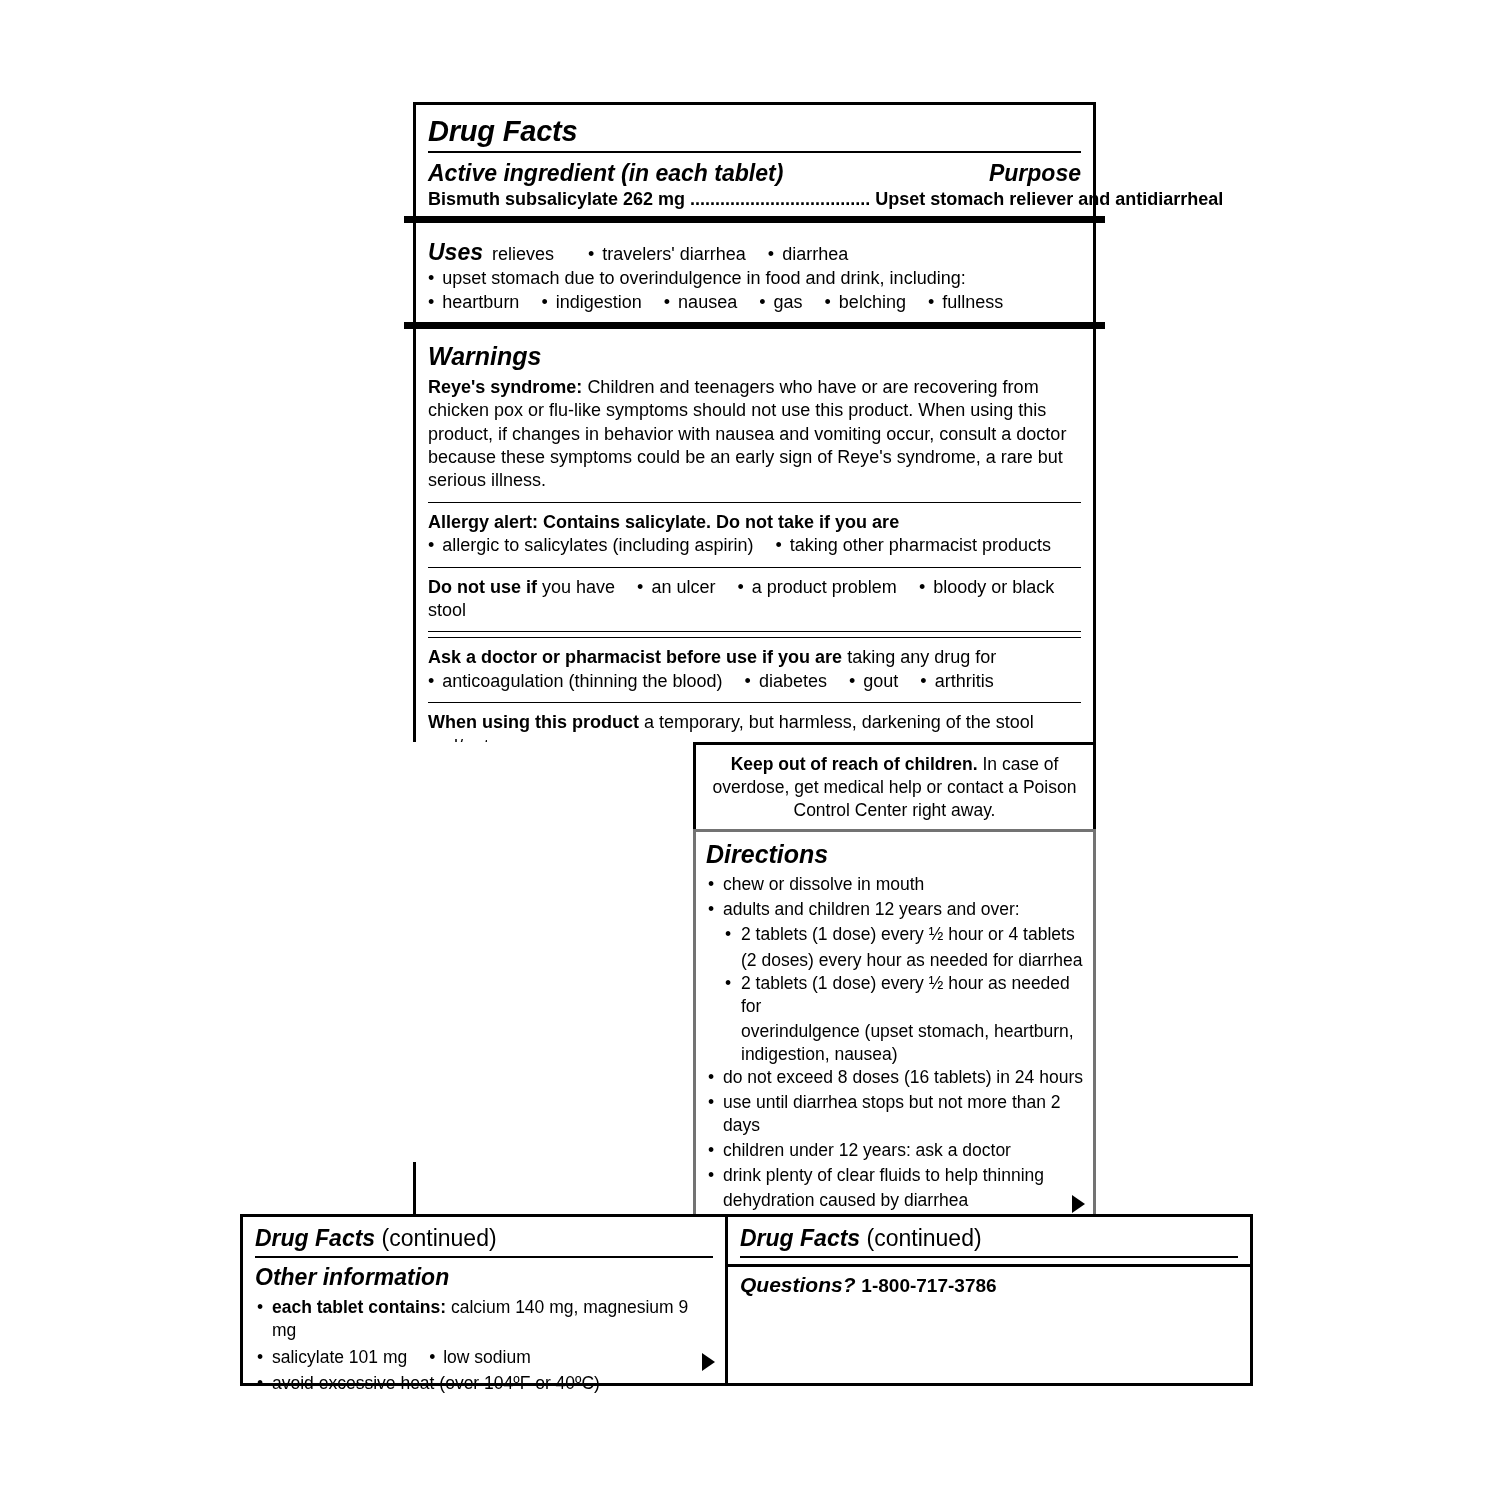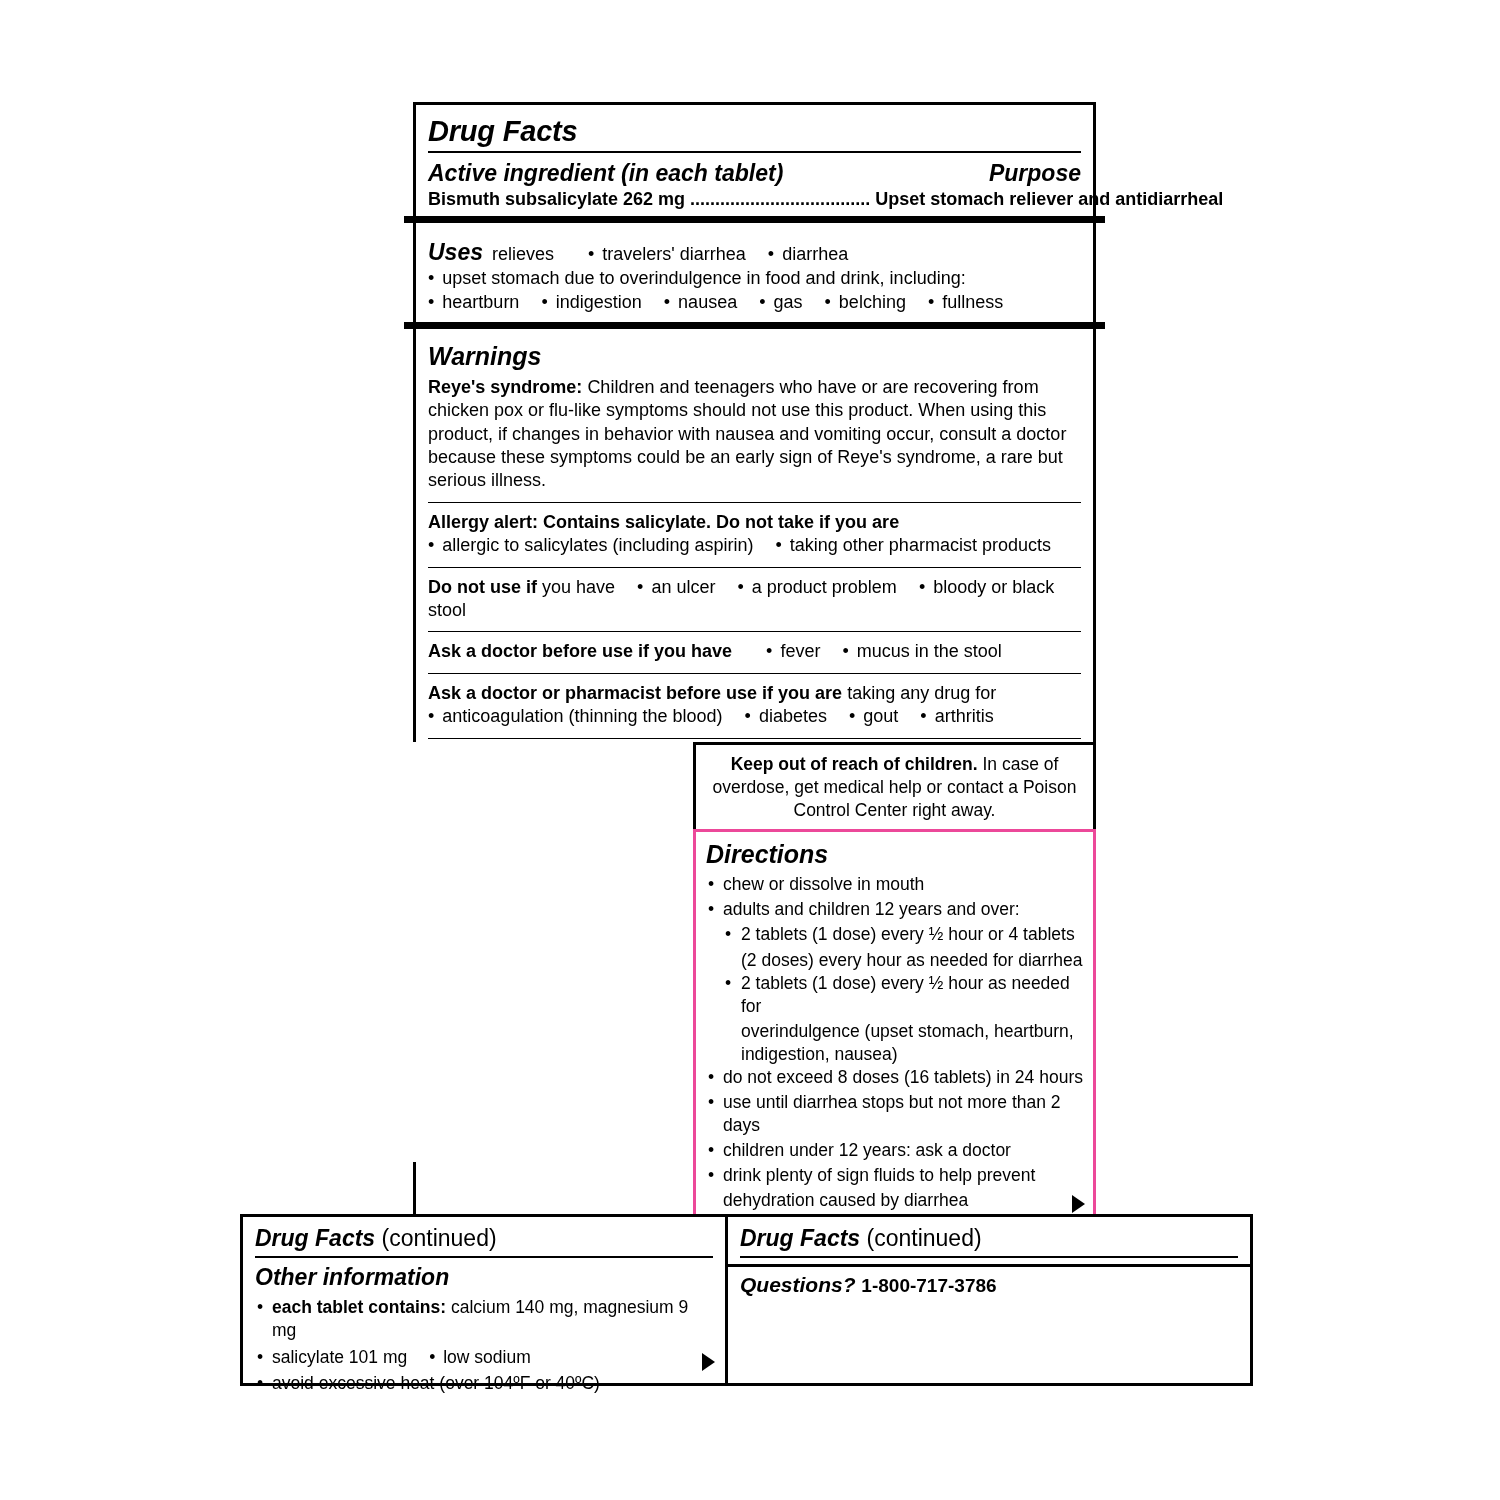--- a/index.html
+++ b/index.html
@@ -105,21 +105,21 @@
   .keep-box {
     border: 3px solid #000;
     border-bottom: none;
     padding: 8px 10px 8px 10px;
     font-size: 17.5px;
     line-height: 1.30;
     background: #fff;
     text-align: center;
   }
   .dir-box {
-    border: 3px solid #ec4899;
+    border: 3px solid #737373;
     padding: 4px 10px 10px 10px;
     background: #fff;
     position: relative;
   }
   .dir-title {
     font-size: 25px;
     font-style: italic;
     font-weight: bold;
     margin: 4px 0 4px 0;
   }
@@ -297,23 +297,20 @@
       <div><span class="bullet">•</span> <span>allergic to salicylates (including aspirin)</span><span class="sp-md"></span><span class="bullet">•</span> <span>taking other pharmacist products</span></div>
     </div>
 
     <div class="sect-div-thin"></div>
     <div class="warn-block">
       <b>Do not use if</b>
       <span>you have</span><span class="sp-md"></span><span class="bullet">•</span> <span>an ulcer</span><span class="sp-md"></span><span class="bullet">•</span> <span>a product problem</span><span class="sp-md"></span><span class="bullet">•</span> <span>bloody or black stool</span>
     </div>
 
     <div class="sect-div-thin"></div>
-    <div class="warn-block">
-      <b>Ask a doctor before use if you have</b><span class="sp-lg"></span><span class="bullet">•</span> <span>fever</span><span class="sp-md"></span><span class="bullet">•</span> <span>mucus in the stool</span>
-    </div>
 
     <div class="sect-div-thin"></div>
     <div class="warn-block">
       <div><b>Ask a doctor or pharmacist before use if you are</b> <span>taking any drug for</span></div>
       <div><span class="bullet">•</span> <span>anticoagulation (thinning the blood)</span><span class="sp-md"></span><span class="bullet">•</span> <span>diabetes</span><span class="sp-md"></span><span class="bullet">•</span> <span>gout</span><span class="sp-md"></span><span class="bullet">•</span> <span>arthritis</span></div>
     </div>
 
     <div class="sect-div-thin"></div>
     <div class="warn-block">
       <b>When using this product</b>
@@ -350,21 +347,21 @@
       <div class="li">chew or dissolve in mouth</div>
       <div class="li">adults and children 12 years and over:</div>
       <div class="li2">2 tablets (1 dose) every ½ hour or 4 tablets</div>
       <div class="cont">(2 doses) every hour as needed for diarrhea</div>
       <div class="li2">2 tablets (1 dose) every ½ hour as needed for</div>
       <div class="cont">overindulgence (upset stomach, heartburn,</div>
       <div class="cont">indigestion, nausea)</div>
       <div class="li">do not exceed 8 doses (16 tablets) in 24 hours</div>
       <div class="li">use until diarrhea stops but not more than 2 days</div>
       <div class="li">children under 12 years: ask a doctor</div>
-      <div class="li">drink plenty of sign fluids to help prevent</div>
+      <div class="li">drink plenty of clear fluids to help thinning</div>
       <div style="padding-left:17px;">dehydration caused by diarrhea</div>
     </div>
     <div class="arrow"></div>
   </div>
 </div>
 
 <div class="cont-left">
   <div class="cont-title">
     <i>Drug Facts</i>
     <span>(continued)</span>

